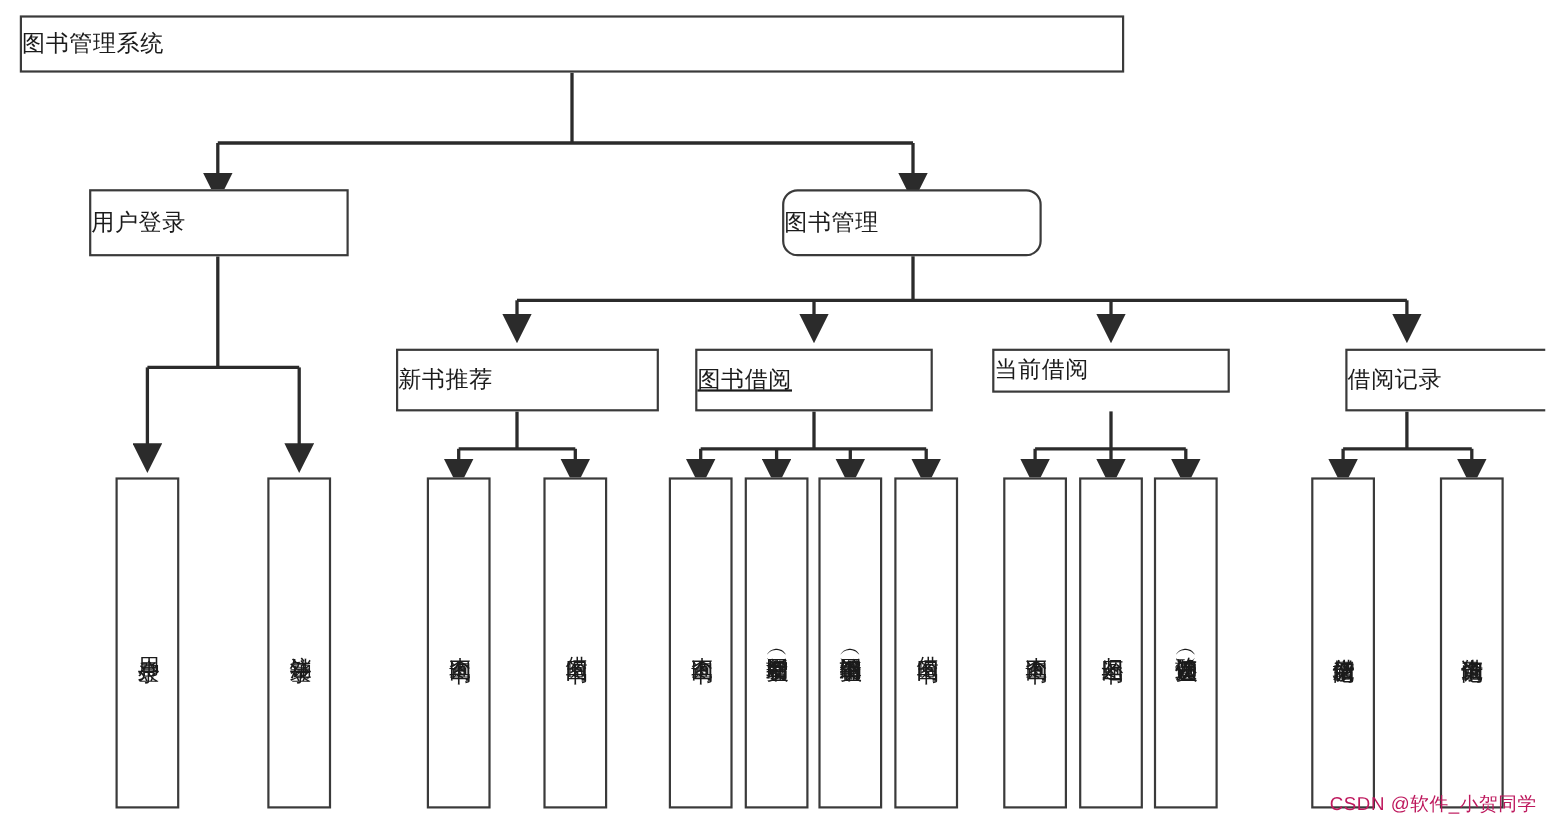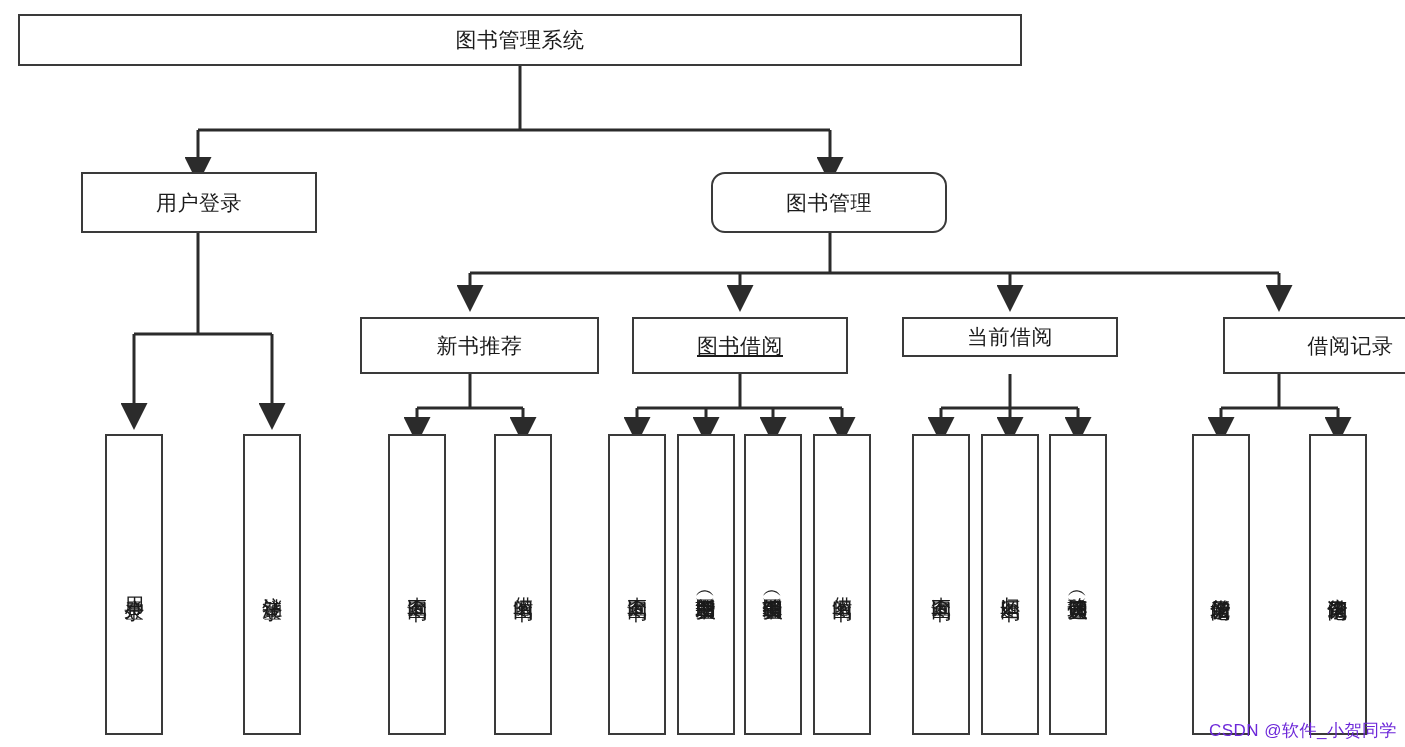--- a/index.html
+++ b/index.html
@@ -26,21 +26,20 @@
     height: 747px;
     pointer-events: none;
   }
   .node {
     position: absolute;
     box-sizing: border-box;
     background: #ffffff;
     border: 2px solid #3a3a3a;
     display: flex;
     align-items: center;
-    justify-content: center;
     z-index: 2;
   }
   .node.root {
     border-width: 2px;
   }
   .node .lbl-h {
     font-size: 21px;
     line-height: 1.1;
     color: #1b1b1b;
     letter-spacing: 0.5px;
@@ -64,21 +63,21 @@
   .node.leaf.tall .lbl-v {
     font-size: 20px;
     line-height: 1.3;
     letter-spacing: 0.5px;
   }
   #watermark {
     position: absolute;
     right: 8px;
     bottom: 5px;
     font-size: 17px;
-    color: #6d28d9;
+    color: #be185d;
     letter-spacing: 0.5px;
     z-index: 3;
     white-space: nowrap;
   }
 </style>
 </head>
 <body>
 
 <div id="canvas">
 

